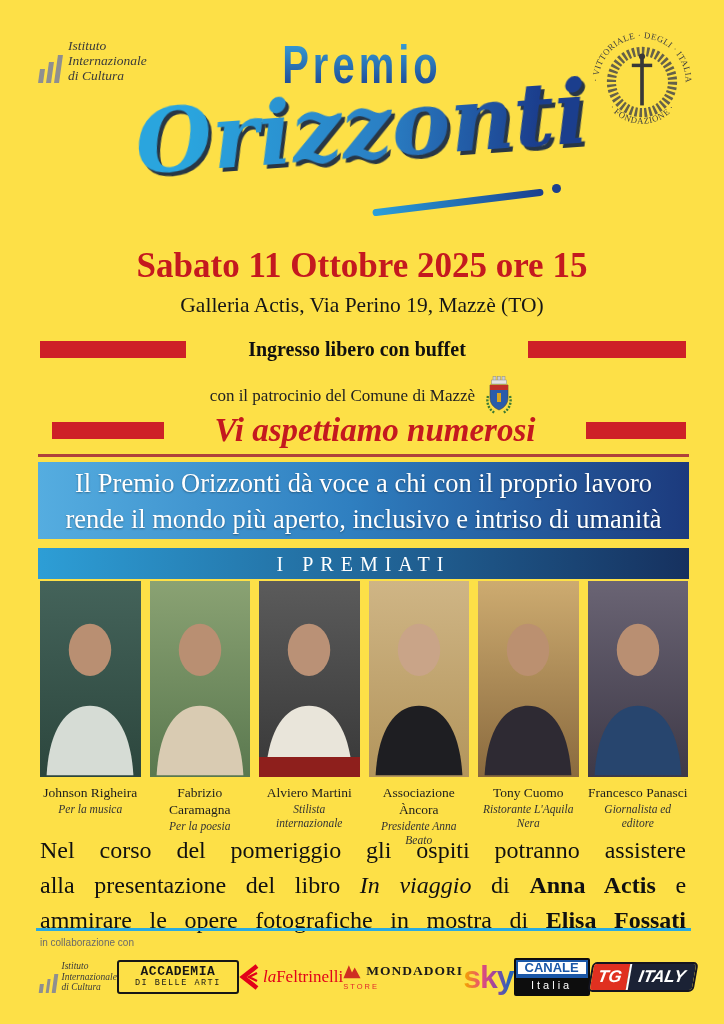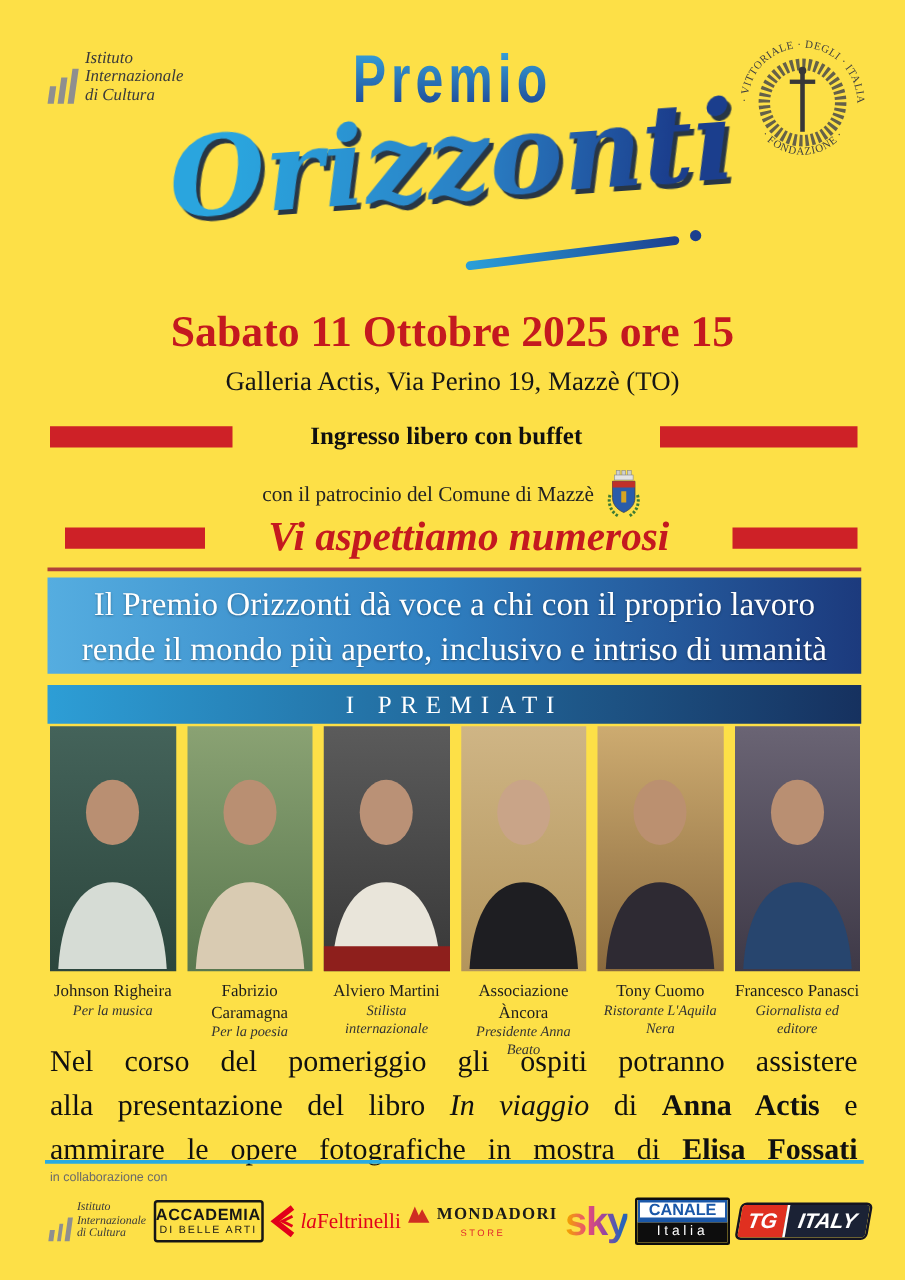--- a/index.html
+++ b/index.html
@@ -88,32 +88,32 @@
   
   .footer-divider{position:absolute;top:928px;left:36px;right:33px;height:3px;background:#29abe2;}
   .collab{position:absolute;top:937px;left:40px;font-family:"Liberation Sans",sans-serif;
           font-size:10px;color:#6a6a6a;}
   .logos{position:absolute;top:951px;left:40px;right:28px;height:52px;display:flex;
           align-items:center;justify-content:space-between;}
   .iic-small{display:flex;align-items:flex-end;gap:5px;}
   .iic-small .iic-bars span{width:3.5px}
   .iic-small .b1{height:9px}.iic-small .b2{height:14px}.iic-small .b3{height:19px}
   .iic-small .iic-text{font-size:9.5px;}
-  .accademia{border:2px solid #161616;border-radius:3px;padding:3px 0;text-align:center;
-          font-family:Liberation Sans, sans-serif;color:#161616;}
+  .accademia{border:2px solid #161616;border-radius:3px;padding:3px 16px;text-align:center;
+          font-family:Liberation Mono, monospace;color:#161616;}
   .accademia .l1{font-size:13px;font-weight:bold;letter-spacing:.5px;line-height:1;}
   .accademia .l2{font-size:8.5px;letter-spacing:1.5px;line-height:1.2;}
   .feltrinelli{display:flex;align-items:center;gap:4px;color:#e2001a;}
   .feltrinelli .name{font-size:17px;}
   .feltrinelli .la{font-style:italic;}
   .mondadori{font-family:"Liberation Serif",serif;}
   .mondadori .row{display:flex;align-items:center;gap:5px;}
   .mondadori .name{font-size:13.5px;font-weight:bold;letter-spacing:1px;color:#1a1a1a;}
   .mondadori .sub{font-family:"Liberation Sans",sans-serif;font-size:7.5px;letter-spacing:2px;
-          color:#e0262c;text-align:center;margin-top:3px;}
+          color:#e0262c;text-align:left;margin-top:3px;}
   .sky{font-family:"Liberation Sans",sans-serif;font-weight:bold;font-size:32px;letter-spacing:-1px;
           background:linear-gradient(90deg,#f29f05 5%,#e94e77 35%,#a4459c 60%,#2a63b8 90%);
           -webkit-background-clip:text;background-clip:text;color:transparent;}
   .canale{border:2px solid #0d0d0d;border-radius:2px;overflow:hidden;width:72px;
           font-family:"Liberation Sans",sans-serif;text-align:center;}
   .canale .top{background:#fff;border-bottom:2px solid #1a57a8;color:#1a57a8;font-weight:bold;
           font-size:13px;line-height:1.25;box-shadow:inset 0 0 0 2px #1a57a8;}
   .canale .bottom{background:#0d0d0d;color:#fff;font-size:11px;letter-spacing:3px;line-height:1.45;}
   .tgitaly{display:flex;transform:skewX(-10deg);border:2px solid #141420;border-radius:5px;
           overflow:hidden;font-family:"Liberation Sans",sans-serif;font-weight:bold;font-style:italic;}

